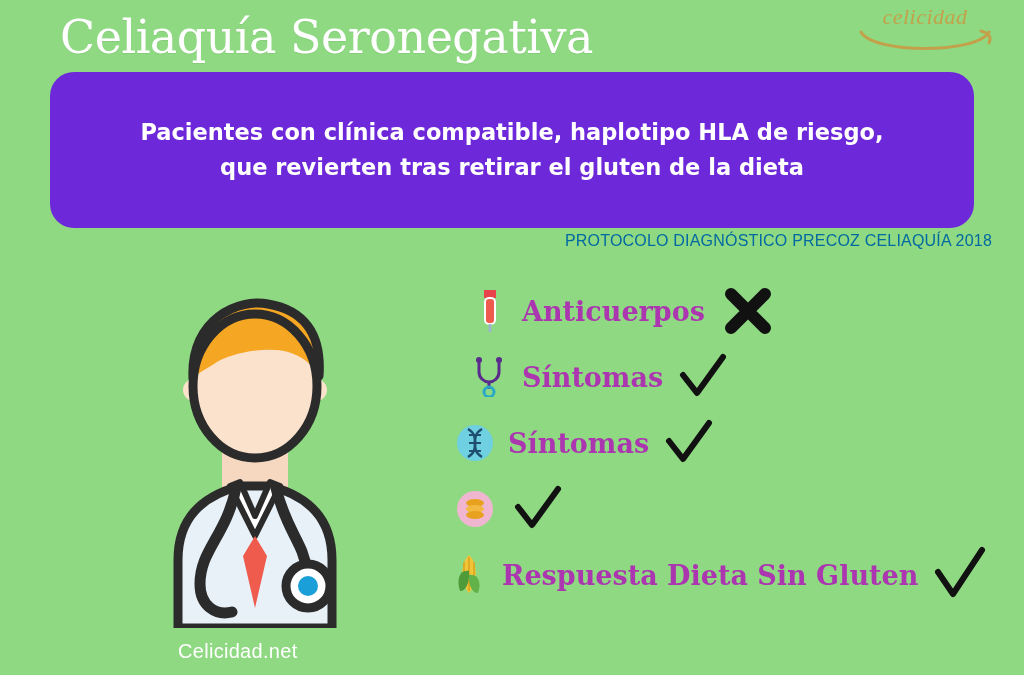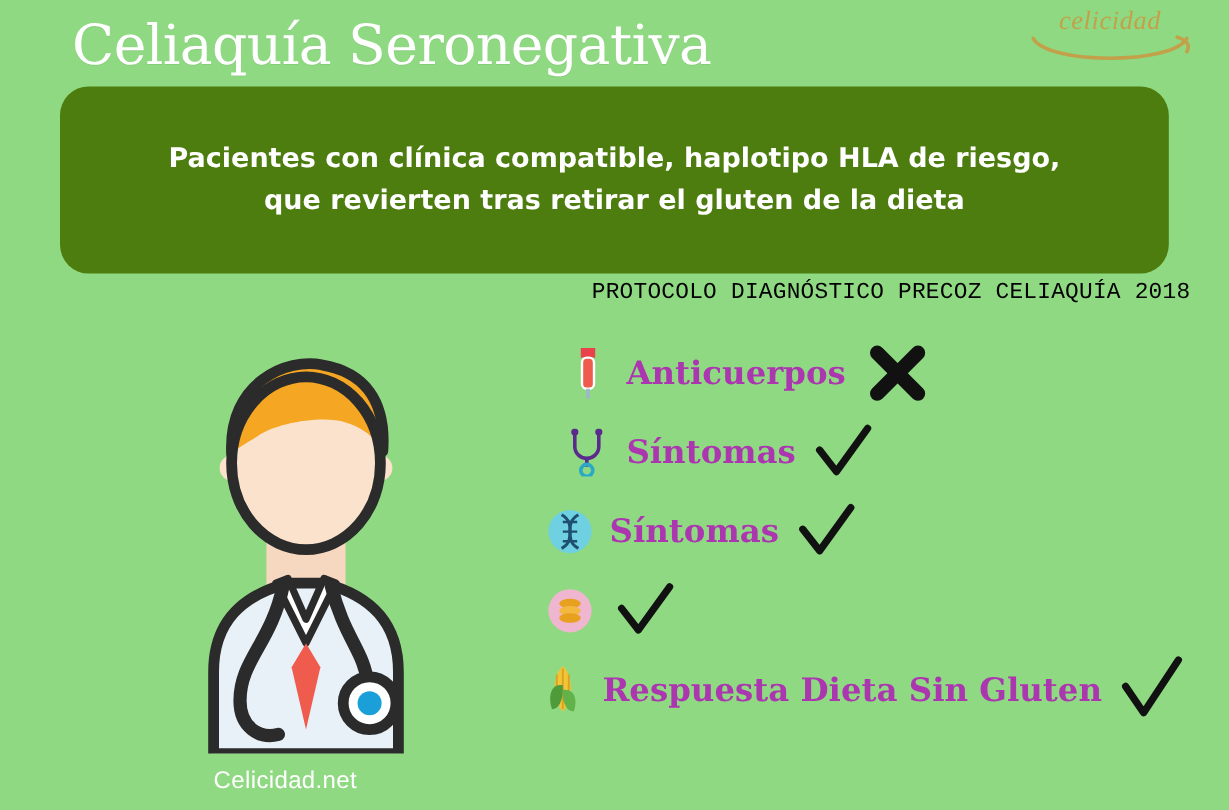--- a/index.html
+++ b/index.html
@@ -48,21 +48,21 @@
     text-shadow: 0 1px 0 rgba(0,0,0,.06);
   }
 
   
   #definition-box {
     position: absolute;
     top: 72px;
     left: 50px;
     width: 924px;
     height: 156px;
-    background: #4d7c0f;
+    background: #6d28d9;
     border-radius: 24px;
     display: flex;
     flex-direction: column;
     align-items: center;
     justify-content: center;
     padding: 8px 22px;
   }
   #definition-box .line {
     color: #ffffff;
     font-family: "DejaVu Sans", sans-serif;
@@ -71,23 +71,23 @@
     line-height: 35px;
     text-align: center;
     white-space: nowrap;
   }
 
   
   #protocol {
     position: absolute;
     top: 232px;
     right: 32px;
-    font-family: Liberation Mono, monospace;
-    font-size: 19px;
-    color: #000000;
+    font-family: Liberation Sans, sans-serif;
+    font-size: 16px;
+    color: #0369a1;
     letter-spacing: .2px;
   }
 
   
   #doctor {
     position: absolute;
     left: 90px;
     top: 268px;
     width: 330px;
     height: 360px;

